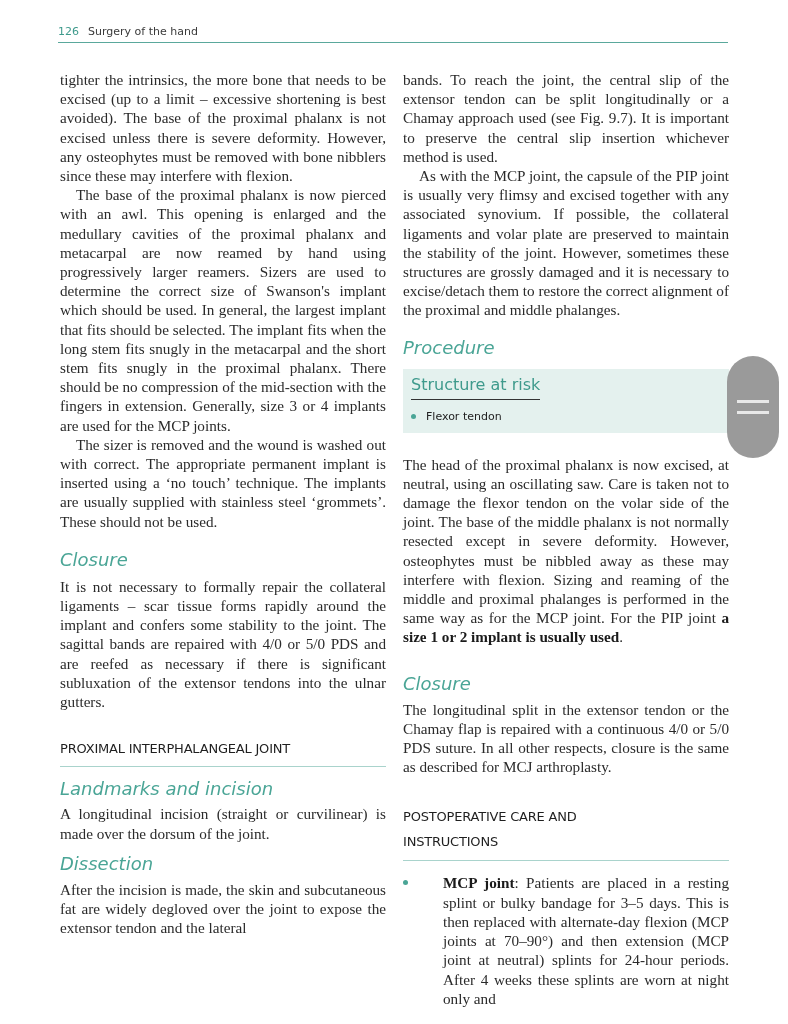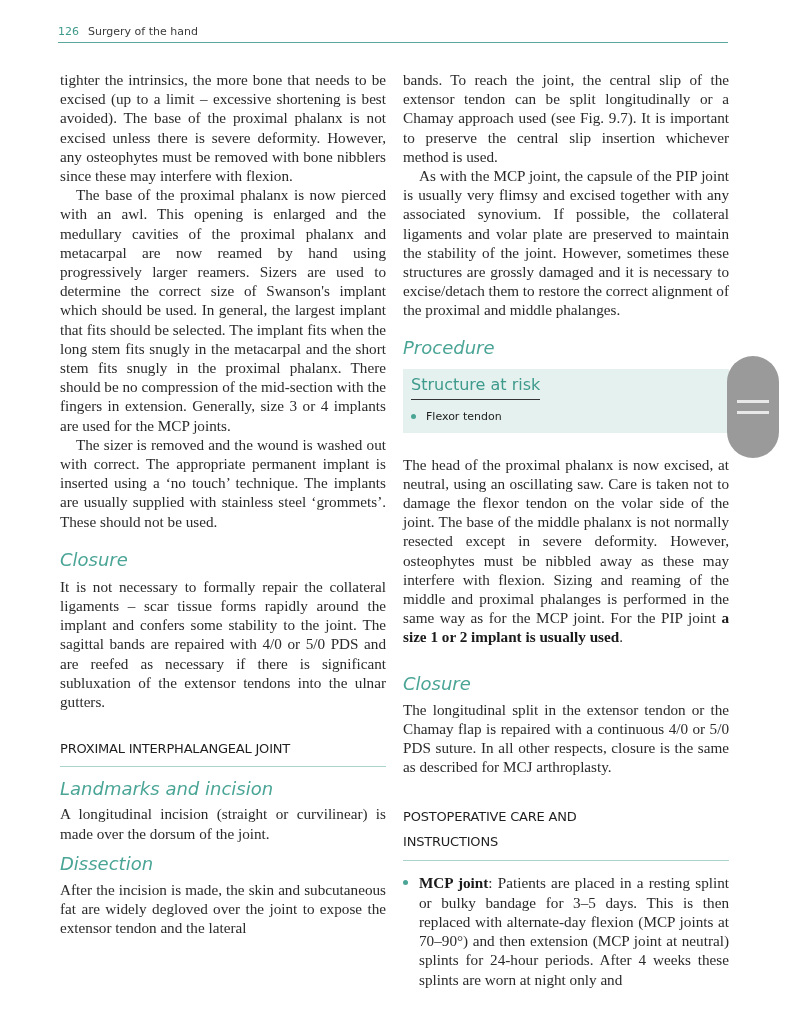--- a/index.html
+++ b/index.html
@@ -21,21 +21,21 @@
          color: #1f1f1f; margin: 0; font-weight: normal; padding-bottom: 5px;
          border-bottom: 1.5px solid #a9d3cc; letter-spacing: -0.2px; }
   .risk-box { background: #e4f1ee; padding: 6px 8px 10px 8px; width: 310px; }
   .risk-title { font-family: "DejaVu Sans", sans-serif; color: #3e9a8c; font-size: 16px;
                 line-height: 20px; display: inline-block; border-bottom: 1.5px solid #333;
                 padding-bottom: 4px; margin: 0; font-weight: normal; }
   .risk-item { font-family: "DejaVu Sans", sans-serif; font-size: 11px; color: #222;
                margin-top: 10px; display: flex; align-items: center; }
   .bullet { display: inline-block; width: 5px; height: 5px; border-radius: 50%;
             background: #4aa596; margin-right: 10px; }
-  .post-item { display: flex; }
+  .post-item { display: flex; gap: 24px; }
   .post-item .bullet { margin-top: 7px; margin-right: 11px; flex: none; }
   .post-item p { margin: 0; font-size: 15.2px; line-height: 19.2px; text-align: justify; }
   b { font-weight: bold; color: #1a1a1a; }
   .scroll-handle { position: absolute; left: 727px; top: 356px; width: 52px; height: 102px;
                    background: #9a9a9a; border-radius: 26px; }
   .scroll-handle .bar { position: absolute; left: 10px; width: 32px; height: 3px; background: #e8e8e8; }
 </style>
 </head>
 <body>
 

